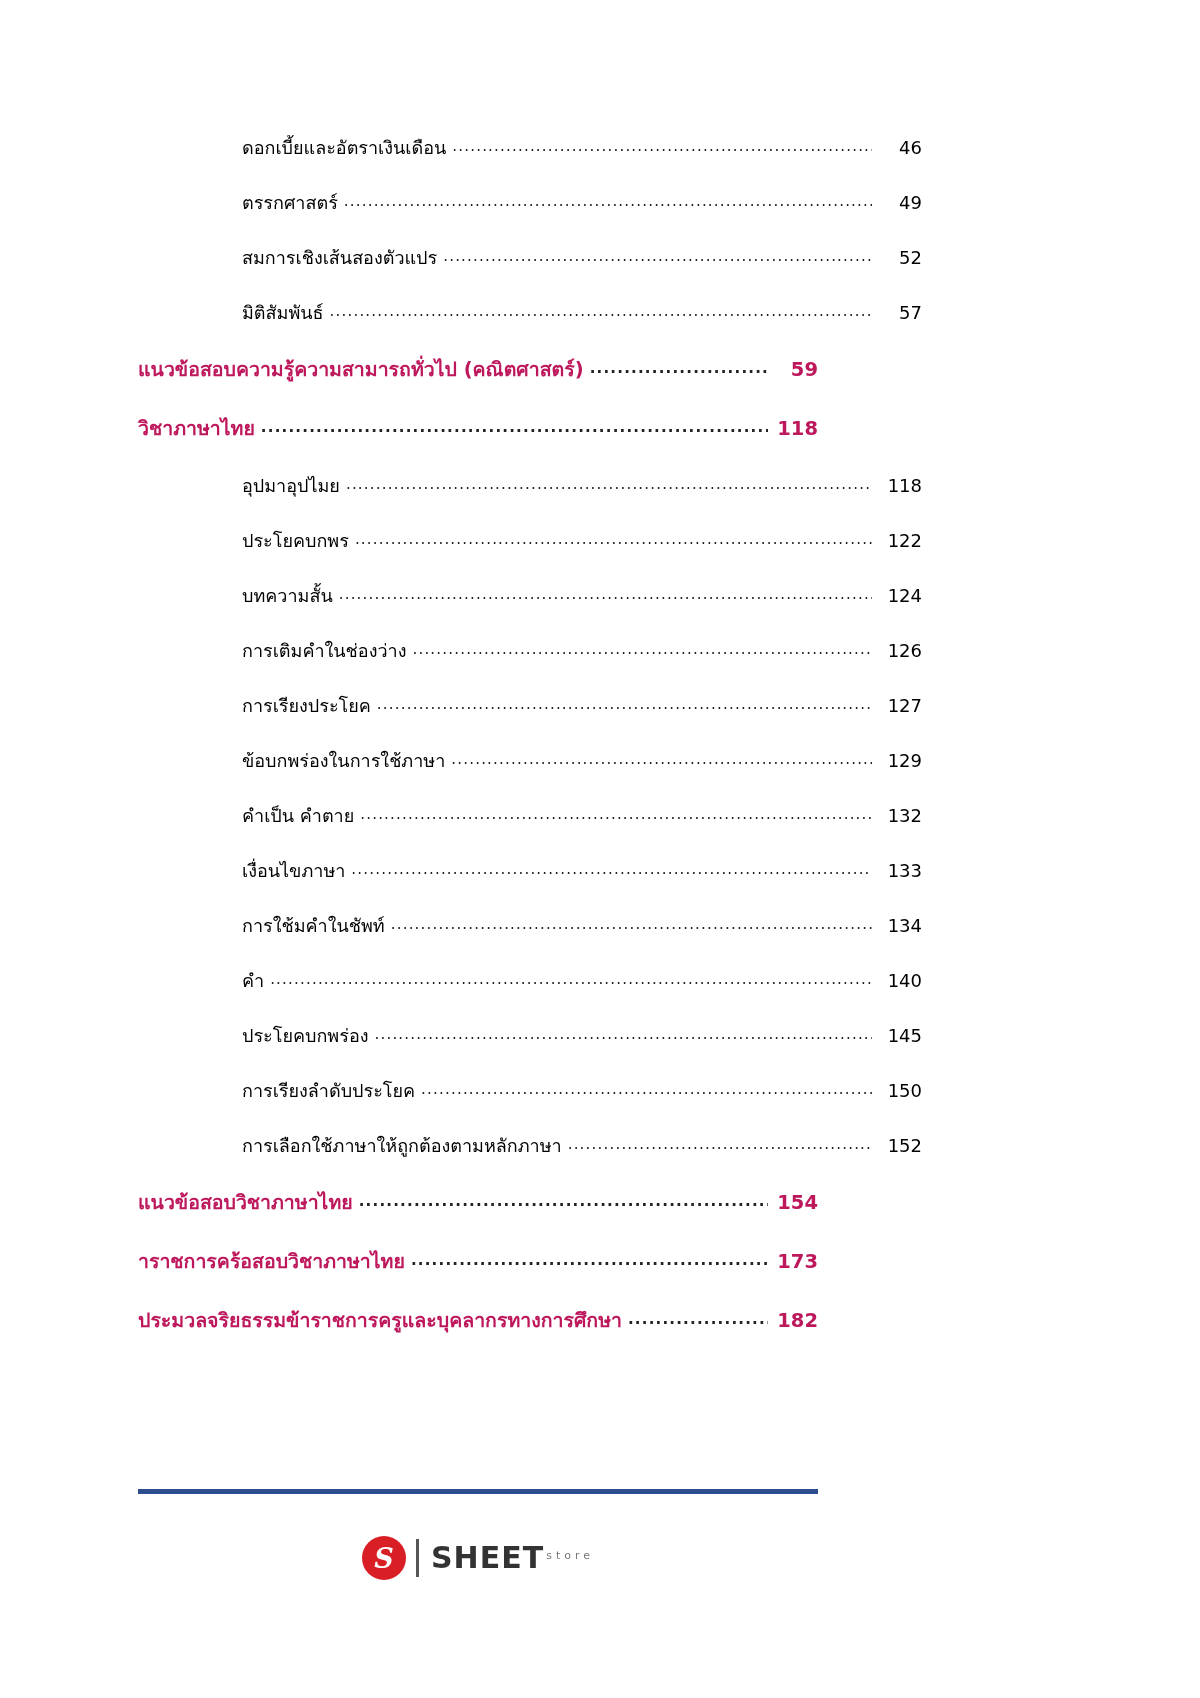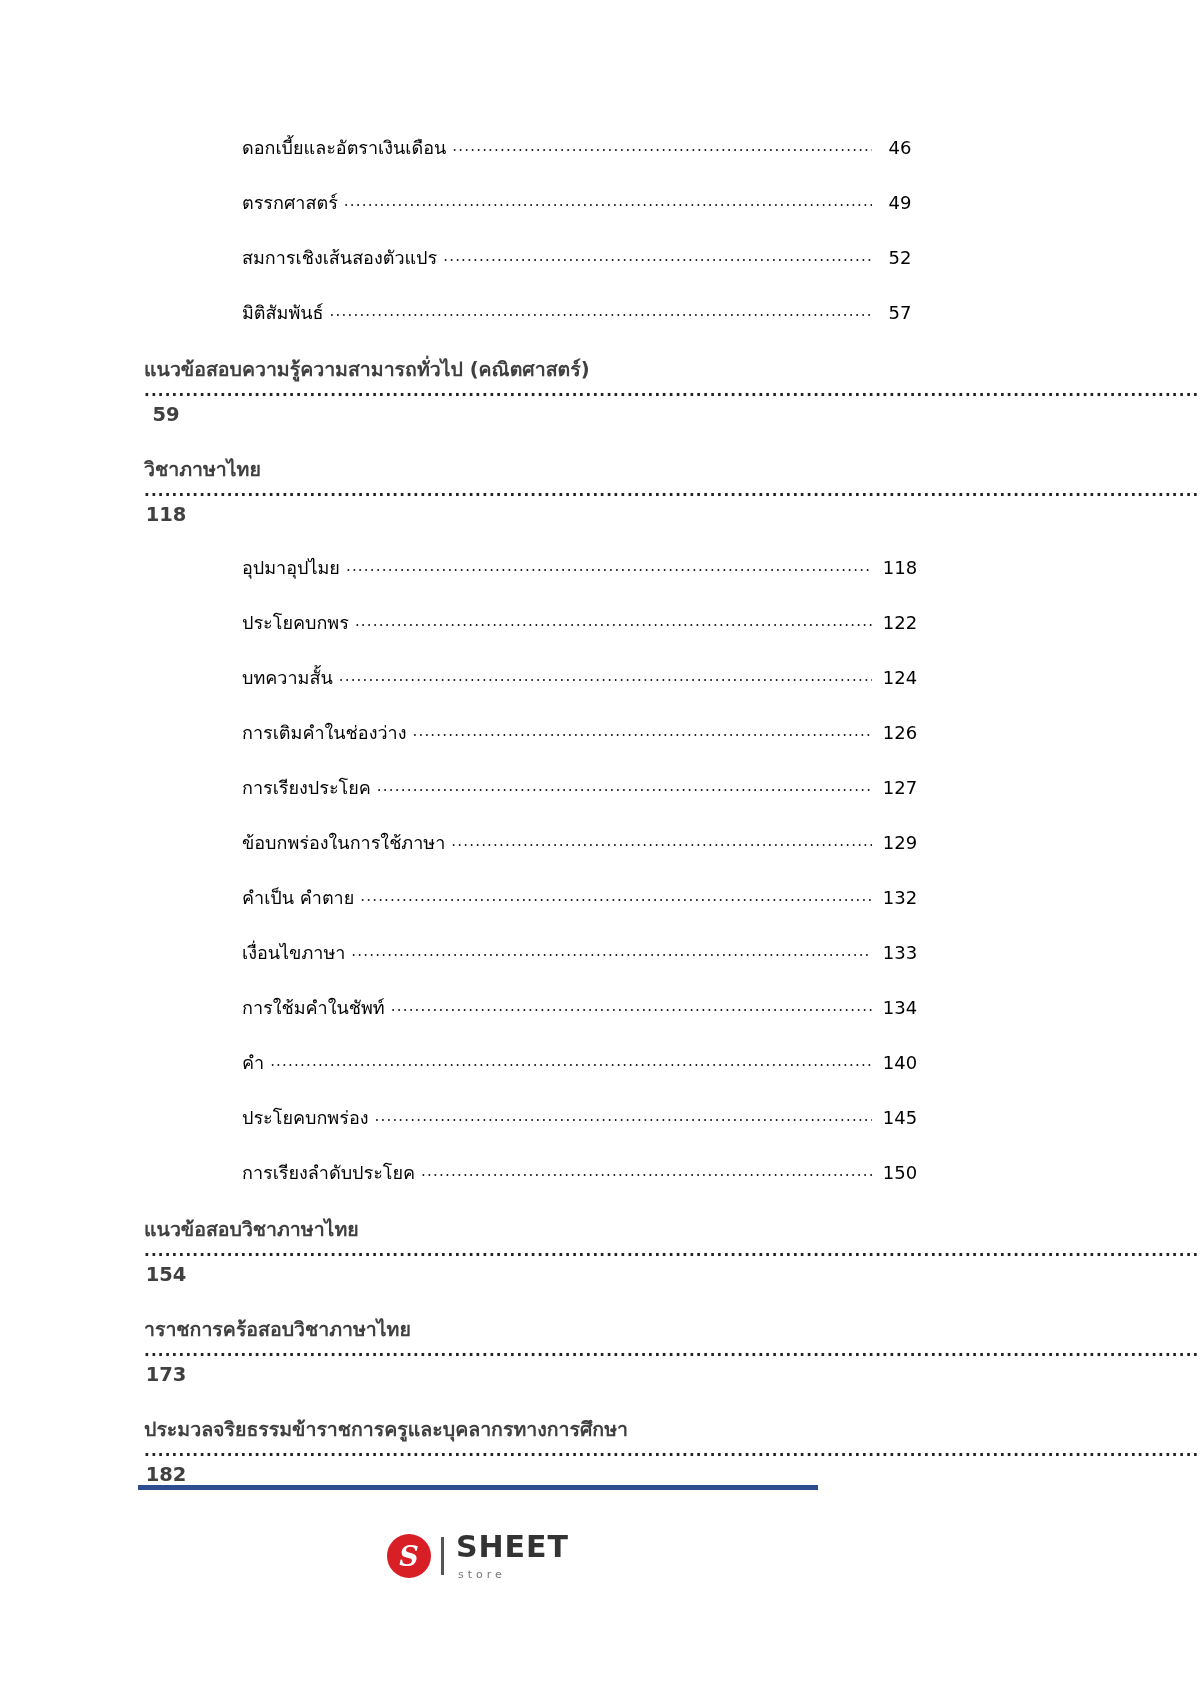--- a/index.html
+++ b/index.html
@@ -29,22 +29,21 @@
     display: flex;
     align-items: baseline;
     width: 100%;
     box-sizing: border-box;
   }
   
   .lvl1 {
     font-size: 19.5px;
     font-weight: bold;
     padding: 14px 0 14px 0;
-    color: #404040;
-    flex-direction: column;
+    color: #be185d;
   }
   .lvl1 .leader {
     margin: 0 6px 0 6px;
   }
   
   .lvl2 {
     font-size: 18px;
     font-weight: normal;
     padding: 13px 0 13px 0;
     margin-left: 104px;
@@ -65,21 +64,21 @@
     bottom: 3px;
     font-size: 15px;
     letter-spacing: 1.2px;
     color: #222;
   }
   .leader::after {
     content: "......................................................................................................................................................................................................................................";
   }
   .page-num {
     flex: 0 0 auto;
-    text-align: center;
+    text-align: right;
     min-width: 44px;
     white-space: nowrap;
   }
   .lvl1 .page-num {
     font-weight: bold;
   }
 
   
   .footer {
     position: absolute;
@@ -115,21 +114,21 @@
     line-height: 1;
   }
   .logo-divider {
     width: 3px;
     height: 38px;
     background: #555;
     margin: 0 12px 0 10px;
   }
   .logo-text {
     display: flex;
-    flex-direction: column;
+    flex-direction: row;
     line-height: 1;
   }
   .logo-main {
     font-size: 30px;
     font-weight: bold;
     letter-spacing: 1px;
     color: #333333;
   }
   .logo-sub {
     font-size: 11px;
@@ -227,20 +226,25 @@
       </div>
       <div class="toc-row lvl2">
         <span class="entry-title">ประโยคบกพร่อง</span>
         <span class="leader"></span>
         <span class="page-num">145</span>
       </div>
       <div class="toc-row lvl2">
         <span class="entry-title">การเรียงลำดับประโยค</span>
         <span class="leader"></span>
         <span class="page-num">150</span>
+      </div>
+      <div class="toc-row lvl2">
+        <span class="entry-title">การเลือกใช้ภาษาให้ถูกต้องตามหลักภาษา</span>
+        <span class="leader"></span>
+        <span class="page-num">152</span>
       </div>
       <div class="toc-row lvl1">
         <span class="entry-title">แนวข้อสอบวิชาภาษาไทย</span>
         <span class="leader"></span>
         <span class="page-num">154</span>
       </div>
       <div class="toc-row lvl1">
         <span class="entry-title">าราชการคร้อสอบวิชาภาษาไทย</span>
         <span class="leader"></span>
         <span class="page-num">173</span>

